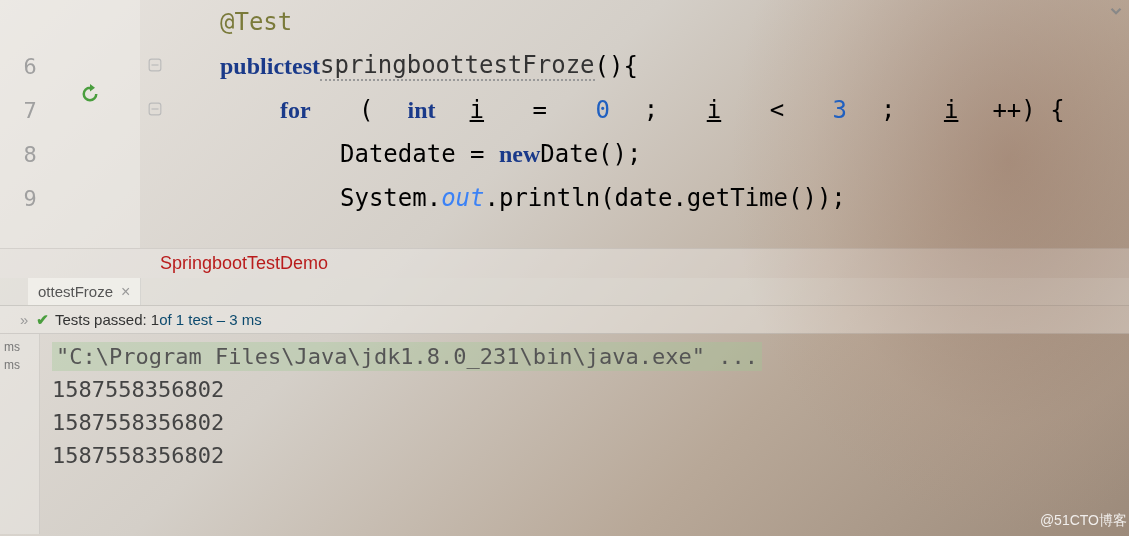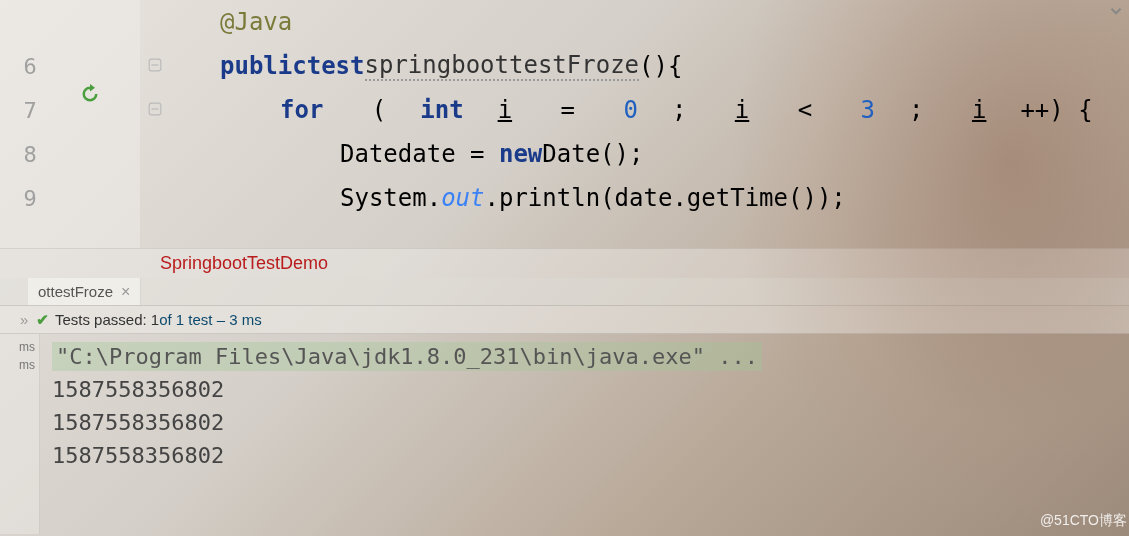--- a/index.html
+++ b/index.html
@@ -60,21 +60,21 @@
       align-items: center;
       font-size: 24px;
       white-space: pre;
       padding-left: 80px;
     }
     .code-line.l1 { padding-left: 80px; }
     .code-line.l2 { padding-left: 80px; }
     .code-line.l3 { padding-left: 140px; gap: 34px; }
     .code-line.l4 { padding-left: 200px; }
     .code-line.l5 { padding-left: 200px; }
-    .kw { color: #1a3a8a; font-weight: bold; }
+    .kw { color: #1a3a8a; font-weight: bold; font-family: Liberation Serif, serif; }
     .ann { color: #7a7a3a; }
     .method { color: #333; }
     .num { color: #2060c0; }
     .field { color: #3b82f6; font-style: italic; }
     .underline-warn { border-bottom: 2px dotted #999; }
     .breadcrumb {
       height: 30px;
       padding-left: 160px;
       display: flex;
       align-items: center;
@@ -120,21 +120,21 @@
     .test-detail { color: #0c4a6e; }
     .console-area {
       display: flex;
       height: 200px;
     }
     .console-sidebar {
       width: 40px;
       background: rgba(235,233,229,0.5);
       display: flex;
       flex-direction: column;
-      align-items: flex-end;
+      align-items: flex-start;
       padding-top: 4px;
       border-right: 1px solid rgba(0,0,0,0.08);
     }
     .ms-label {
       font-size: 12px;
       color: #777;
       font-family: "Segoe UI", sans-serif;
       padding: 2px 4px;
     }
     .console-output {
@@ -208,21 +208,21 @@
       </span>
     </div>
     <div class="line-row">
       <span class="line-number">8</span>
     </div>
     <div class="line-row">
       <span class="line-number">9</span>
     </div>
   </div>
   <div class="code-area">
-    <div class="code-line l1"><span class="ann">@Java</span></div>
+    <div class="code-line l1"><span class="ann">@Test</span></div>
     <div class="code-line l2"><span class="kw">public</span> <span class="kw">test</span> <span class="method underline-warn">springboottestFroze</span>(){</div>
     <div class="code-line l3"><span class="kw">for</span> (<span class="kw">int</span> <span style="text-decoration:underline">i</span> = <span class="num">0</span>; <span style="text-decoration:underline">i</span> &lt; <span class="num">3</span>; <span style="text-decoration:underline">i</span>++) {</div>
     <div class="code-line l4"><span>Date</span> <span>date</span> = <span class="kw">new</span> <span>Date</span>();</div>
     <div class="code-line l5"><span>System</span>.<span class="field">out</span>.<span>println</span>(<span>date</span>.<span>getTime</span>());</div>
   </div>
 </div>
 
 <div class="breadcrumb">
   <span>SpringbootTestDemo</span>
 </div>

